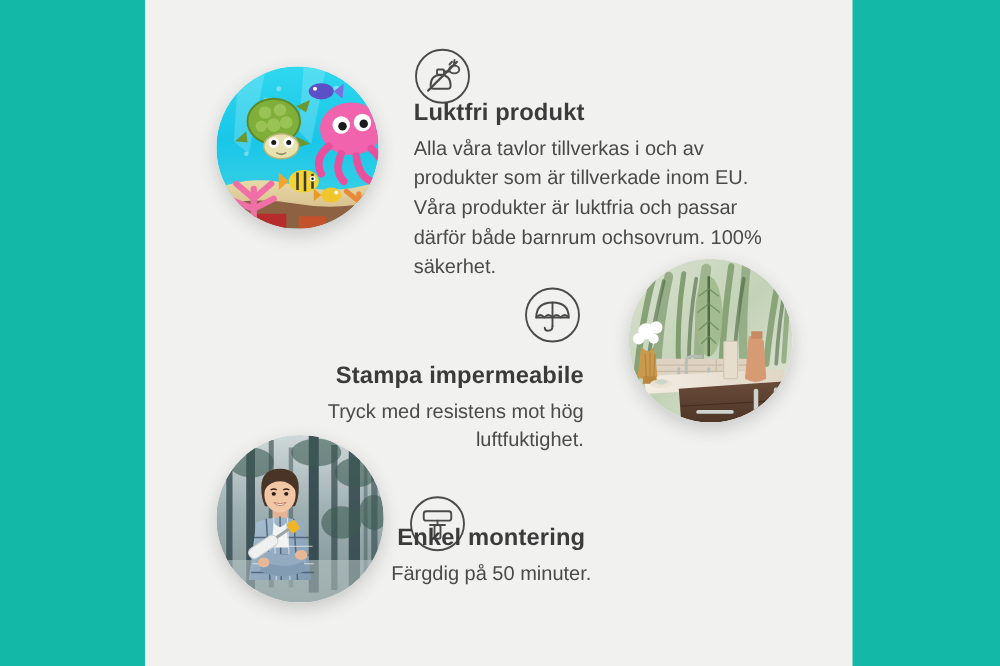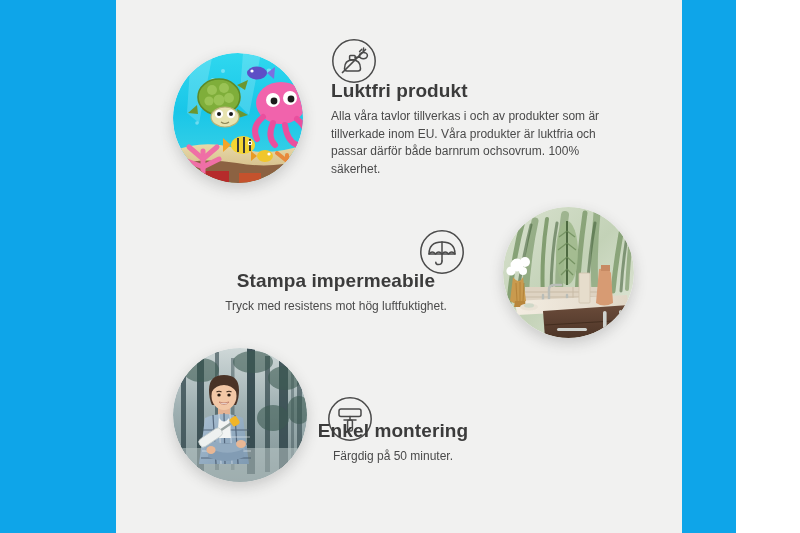--- a/index.html
+++ b/index.html
@@ -10,23 +10,23 @@
   body {
     width: 800px;
     height: 533px;
     background: #ffffff;
     font-family: "Liberation Sans", sans-serif;
     overflow: hidden;
   }
 
   .page {
     position: relative;
-    width: 736px;
+    width: 800px;
     height: 533px;
-    background: #0ea5e9;
+    background: #14b8a6;
   }
 
   
   .panel {
     position: absolute;
     left: 116px;
     top: 0;
     width: 566px;
     height: 533px;
     background: #f1f1f0;
@@ -51,27 +51,27 @@
   .txt { position: absolute; }
   .txt .title {
     font-size: 19px;
     font-weight: bold;
     color: #3b3b3b;
     letter-spacing: 0.1px;
     margin: 0 0 5px 0;
     line-height: 1.2;
   }
   .txt .body {
-    font-size: 12px;
+    font-size: 16px;
     color: #4a4a4a;
     line-height: 1.48;
     margin: 0;
   }
   .txt.align-left  { text-align: left; }
-  .txt.align-right { text-align: center; }
+  .txt.align-right { text-align: right; margin-top: 20px; }
   .txt.align-center{ text-align: center; }
 
   
   .line-icon {
     position: absolute;
     width: 46px;
     height: 46px;
   }
   .line-icon svg { display: block; width: 100%; height: 100%; }
 

